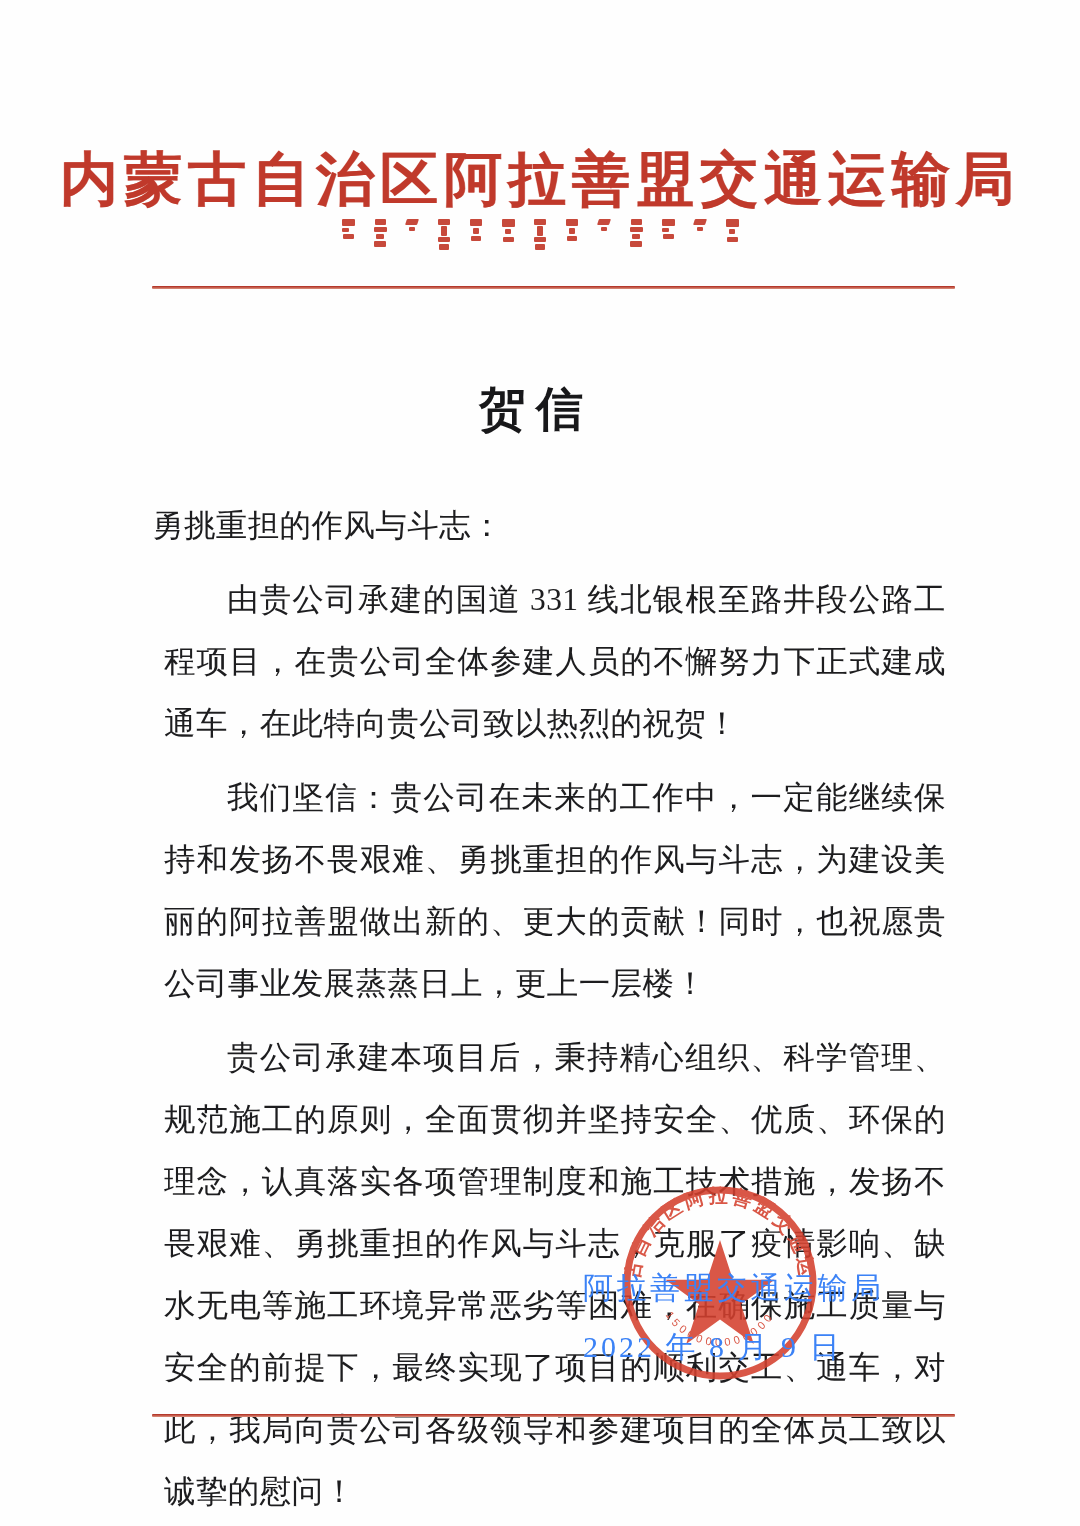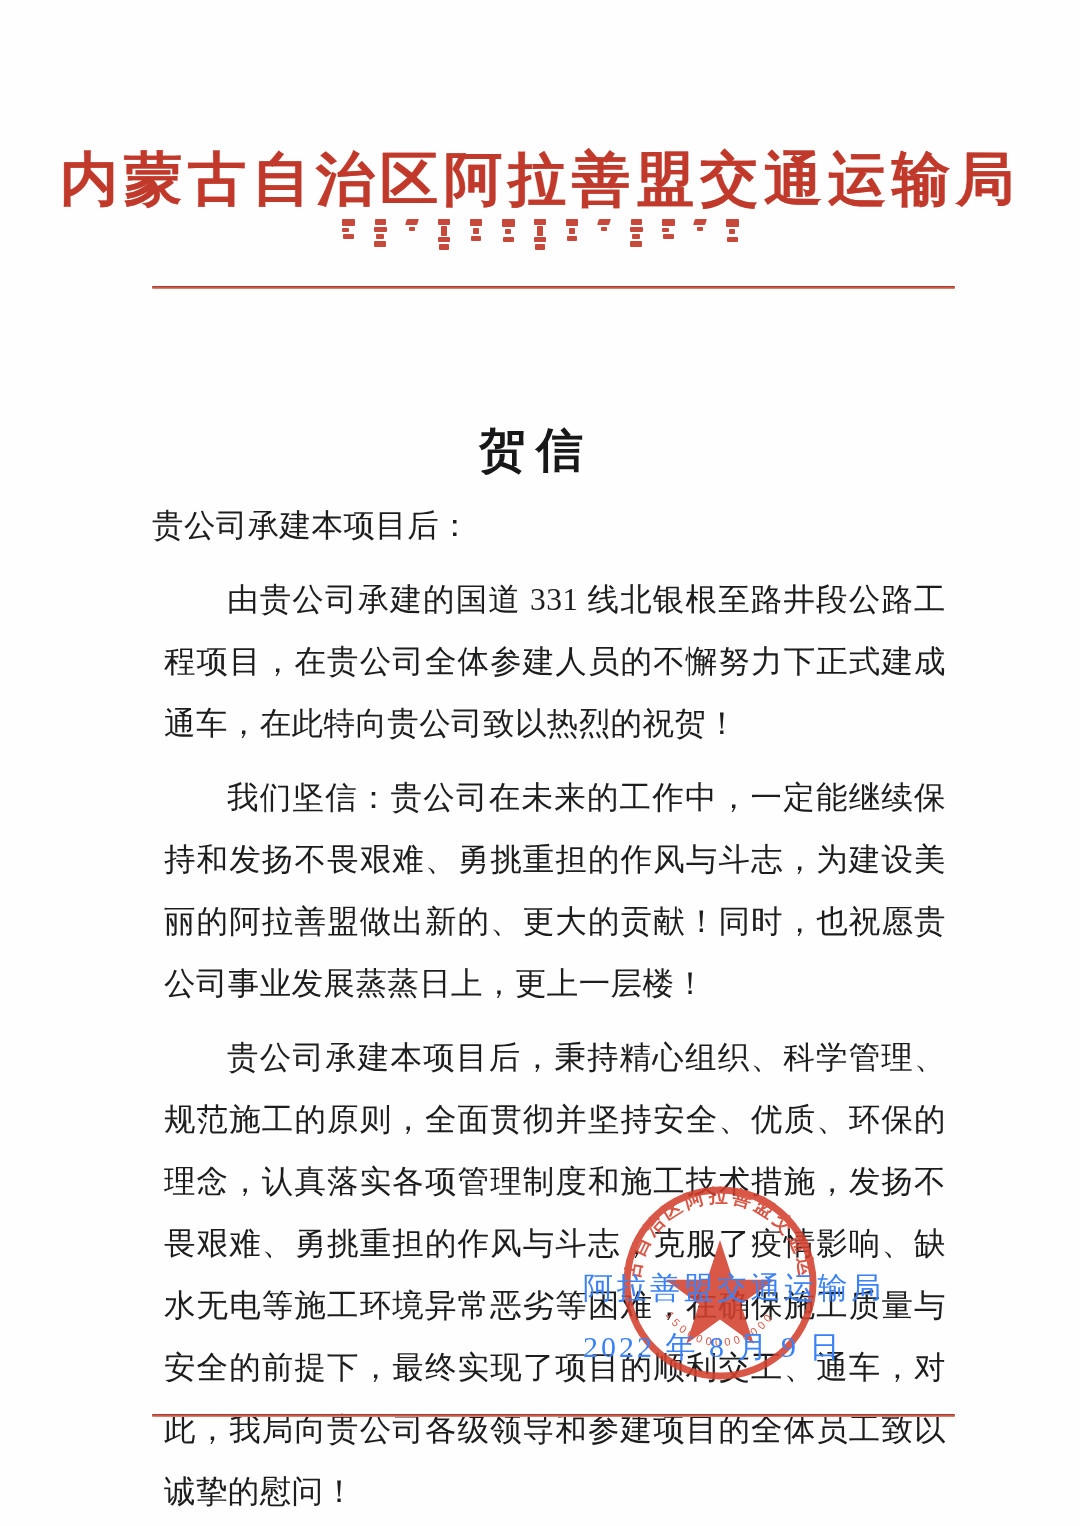--- a/index.html
+++ b/index.html
@@ -92,21 +92,20 @@
     position: absolute;
     left: 0;
     top: 378px;
     width: 1072px;
     text-align: center;
     font-family: "Liberation Serif", "DejaVu Serif", serif;
     font-weight: bold;
     font-size: 47px;
     letter-spacing: 10px;
     color: #18181a;
-    margin-top: 41px;
   }
 
   
   #body-block {
     position: absolute;
     left: 152px;
     top: 495px;
     width: 806px;
     font-family: "Liberation Serif", "DejaVu Serif", serif;
     font-size: 31.5px;
@@ -242,21 +241,21 @@
           <i></i>
         </span>
     </div>
   </div>
 
   <div id="header-rule"></div>
 
   <div id="doc-title">贺信</div>
 
   <div id="body-block">
-    <p class="para salutation">贵公司承建本项目后：</p>
+    <p class="para salutation">勇挑重担的作风与斗志：</p>
     <p class="para indent">由贵公司承建的国道 331 线北银根至路井段公路工程项目，在贵公司全体参建人员的不懈努力下正式建成通车，在此特向贵公司致以热烈的祝贺！</p>
     <p class="para indent">我们坚信：贵公司在未来的工作中，一定能继续保持和发扬不畏艰难、勇挑重担的作风与斗志，为建设美丽的阿拉善盟做出新的、更大的贡献！同时，也祝愿贵公司事业发展蒸蒸日上，更上一层楼！</p>
     <p class="para indent">贵公司承建本项目后，秉持精心组织、科学管理、规范施工的原则，全面贯彻并坚持安全、优质、环保的理念，认真落实各项管理制度和施工技术措施，发扬不畏艰难、勇挑重担的作风与斗志，克服了疫情影响、缺水无电等施工环境异常恶劣等困难，在确保施工质量与安全的前提下，最终实现了项目的顺利交工、通车，对此，我局向贵公司各级领导和参建项目的全体员工致以诚挚的慰问！</p>
   </div>
 
   <div id="seal">
     <svg width="210" height="210" viewBox="0 0 210 210" xmlns="http://www.w3.org/2000/svg">
       <defs>
         <path id="sealArcTop" d="M 24,105 A 81,81 0 1 1 186,105" fill="none"></path>
         <path id="sealArcBottom" d="M 42,105 A 63,63 0 0 0 168,105" fill="none"></path>

